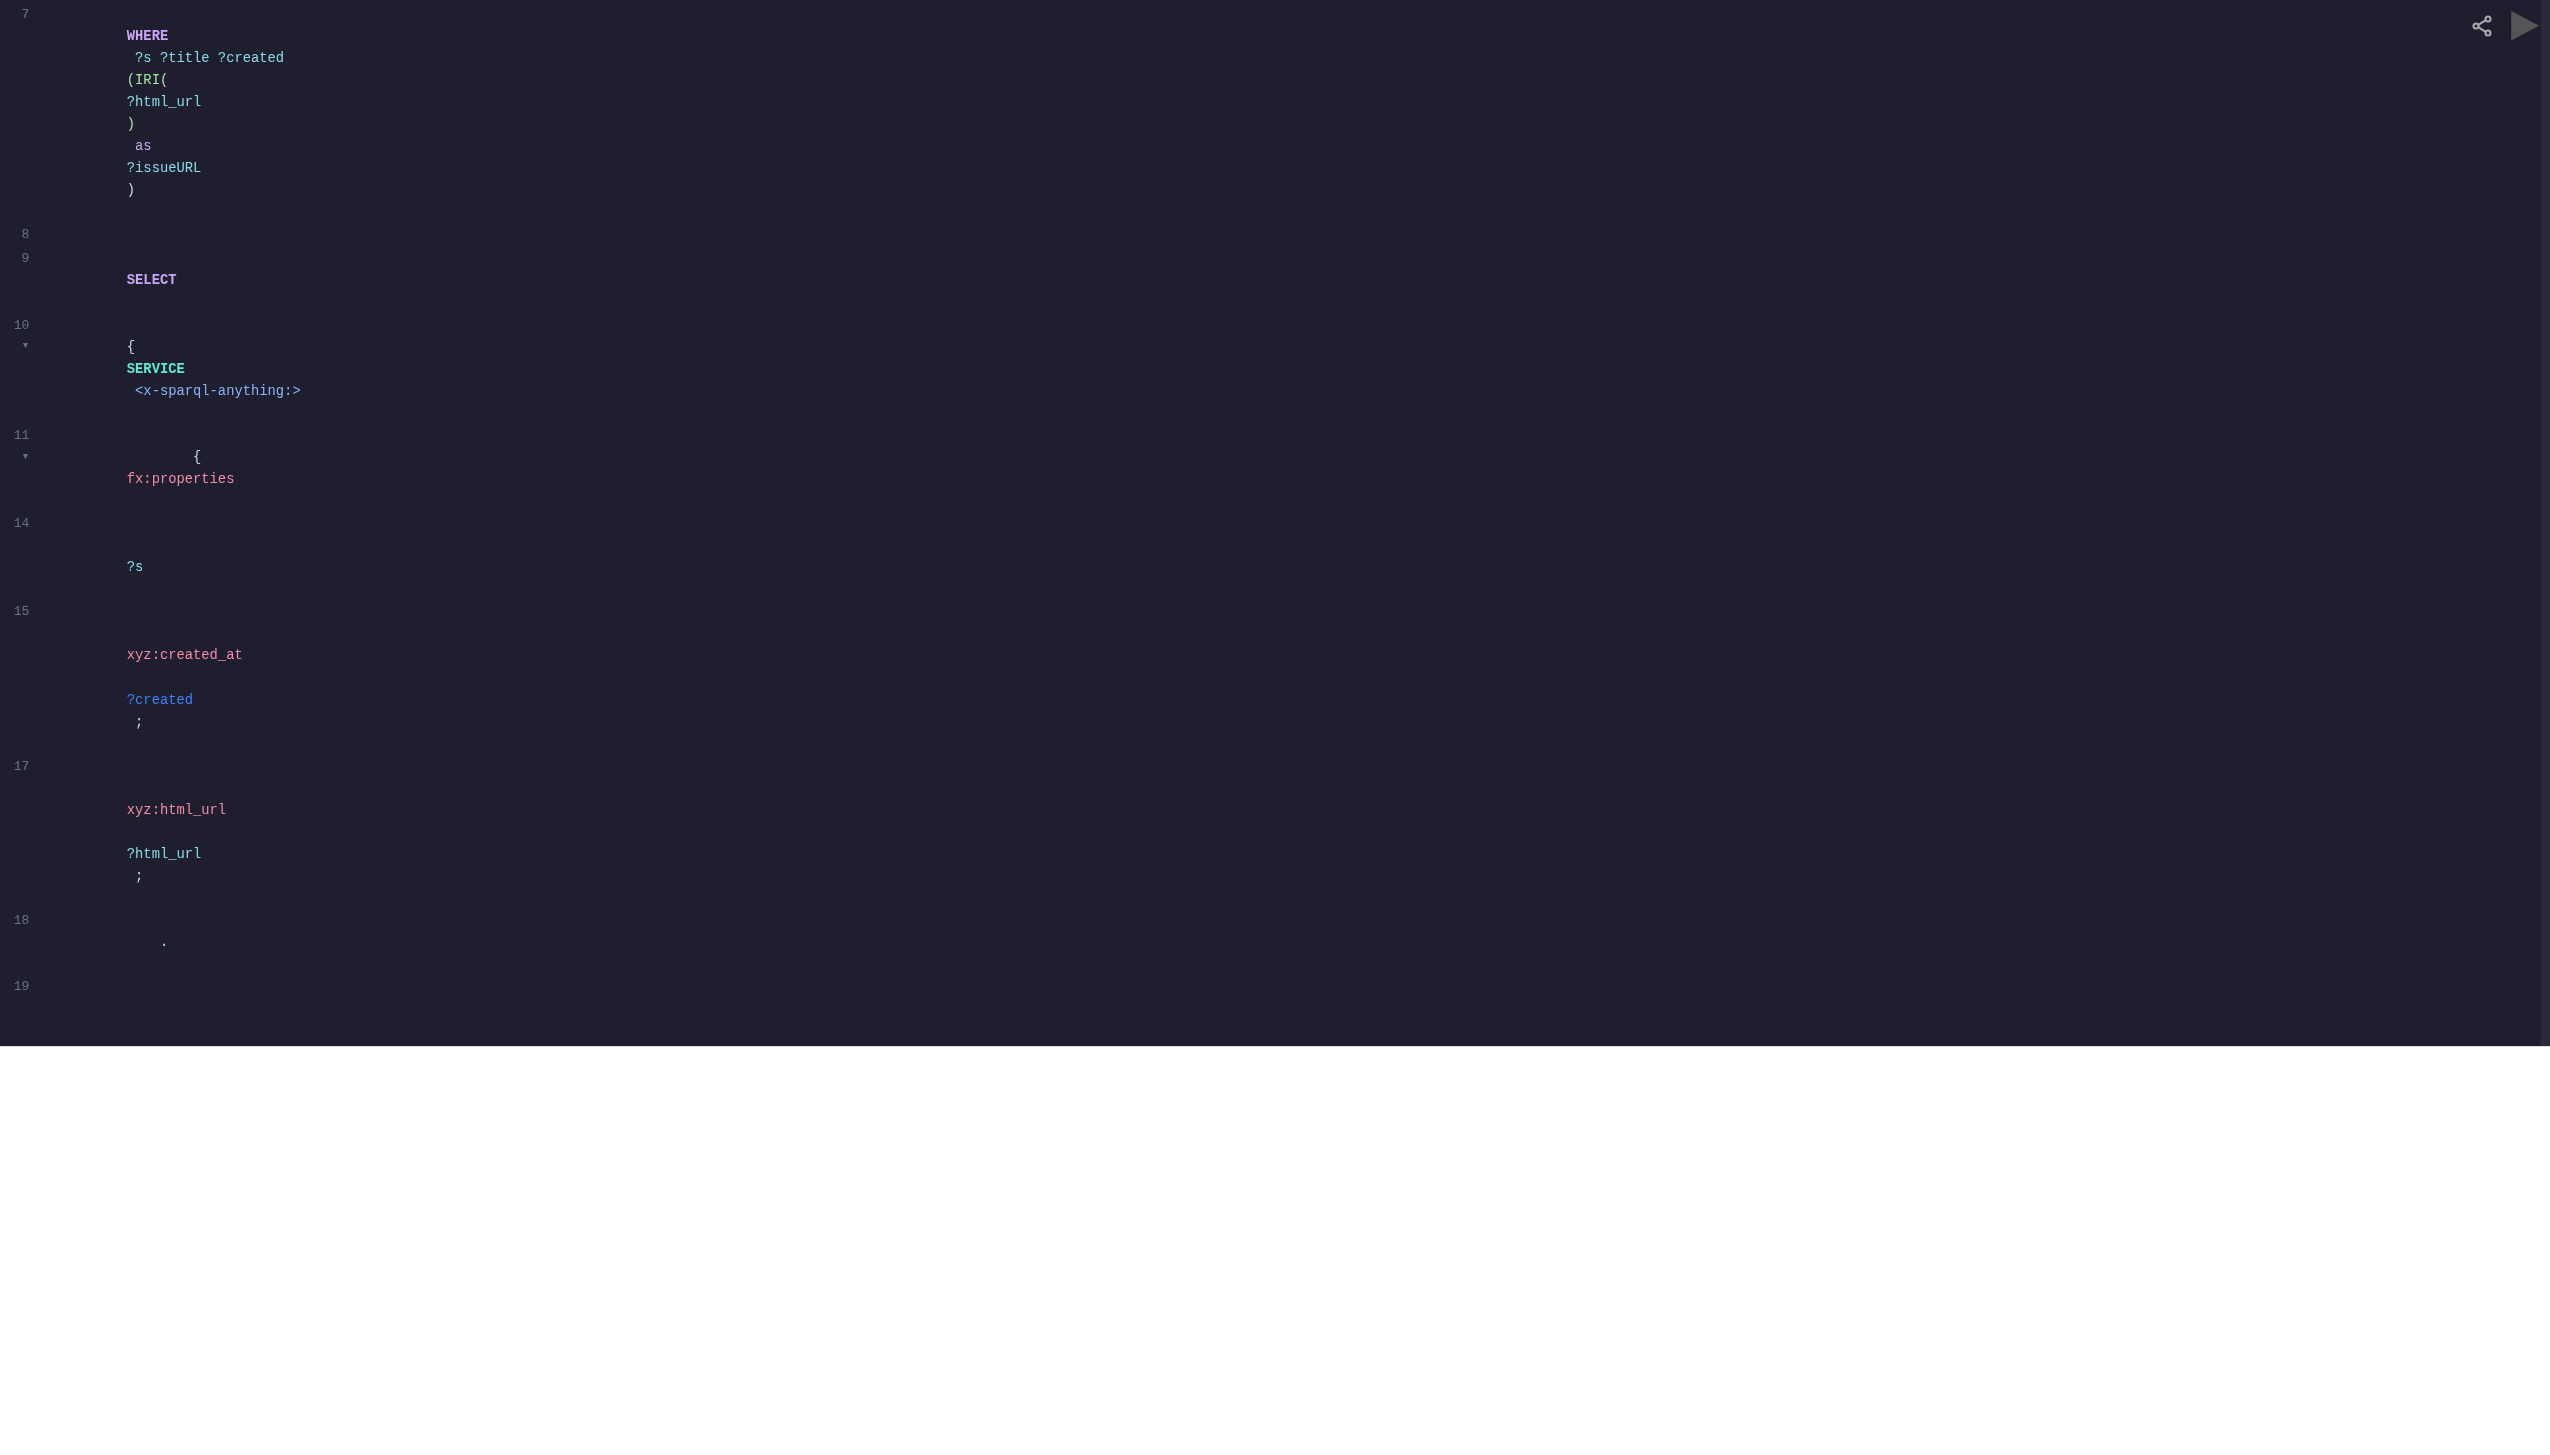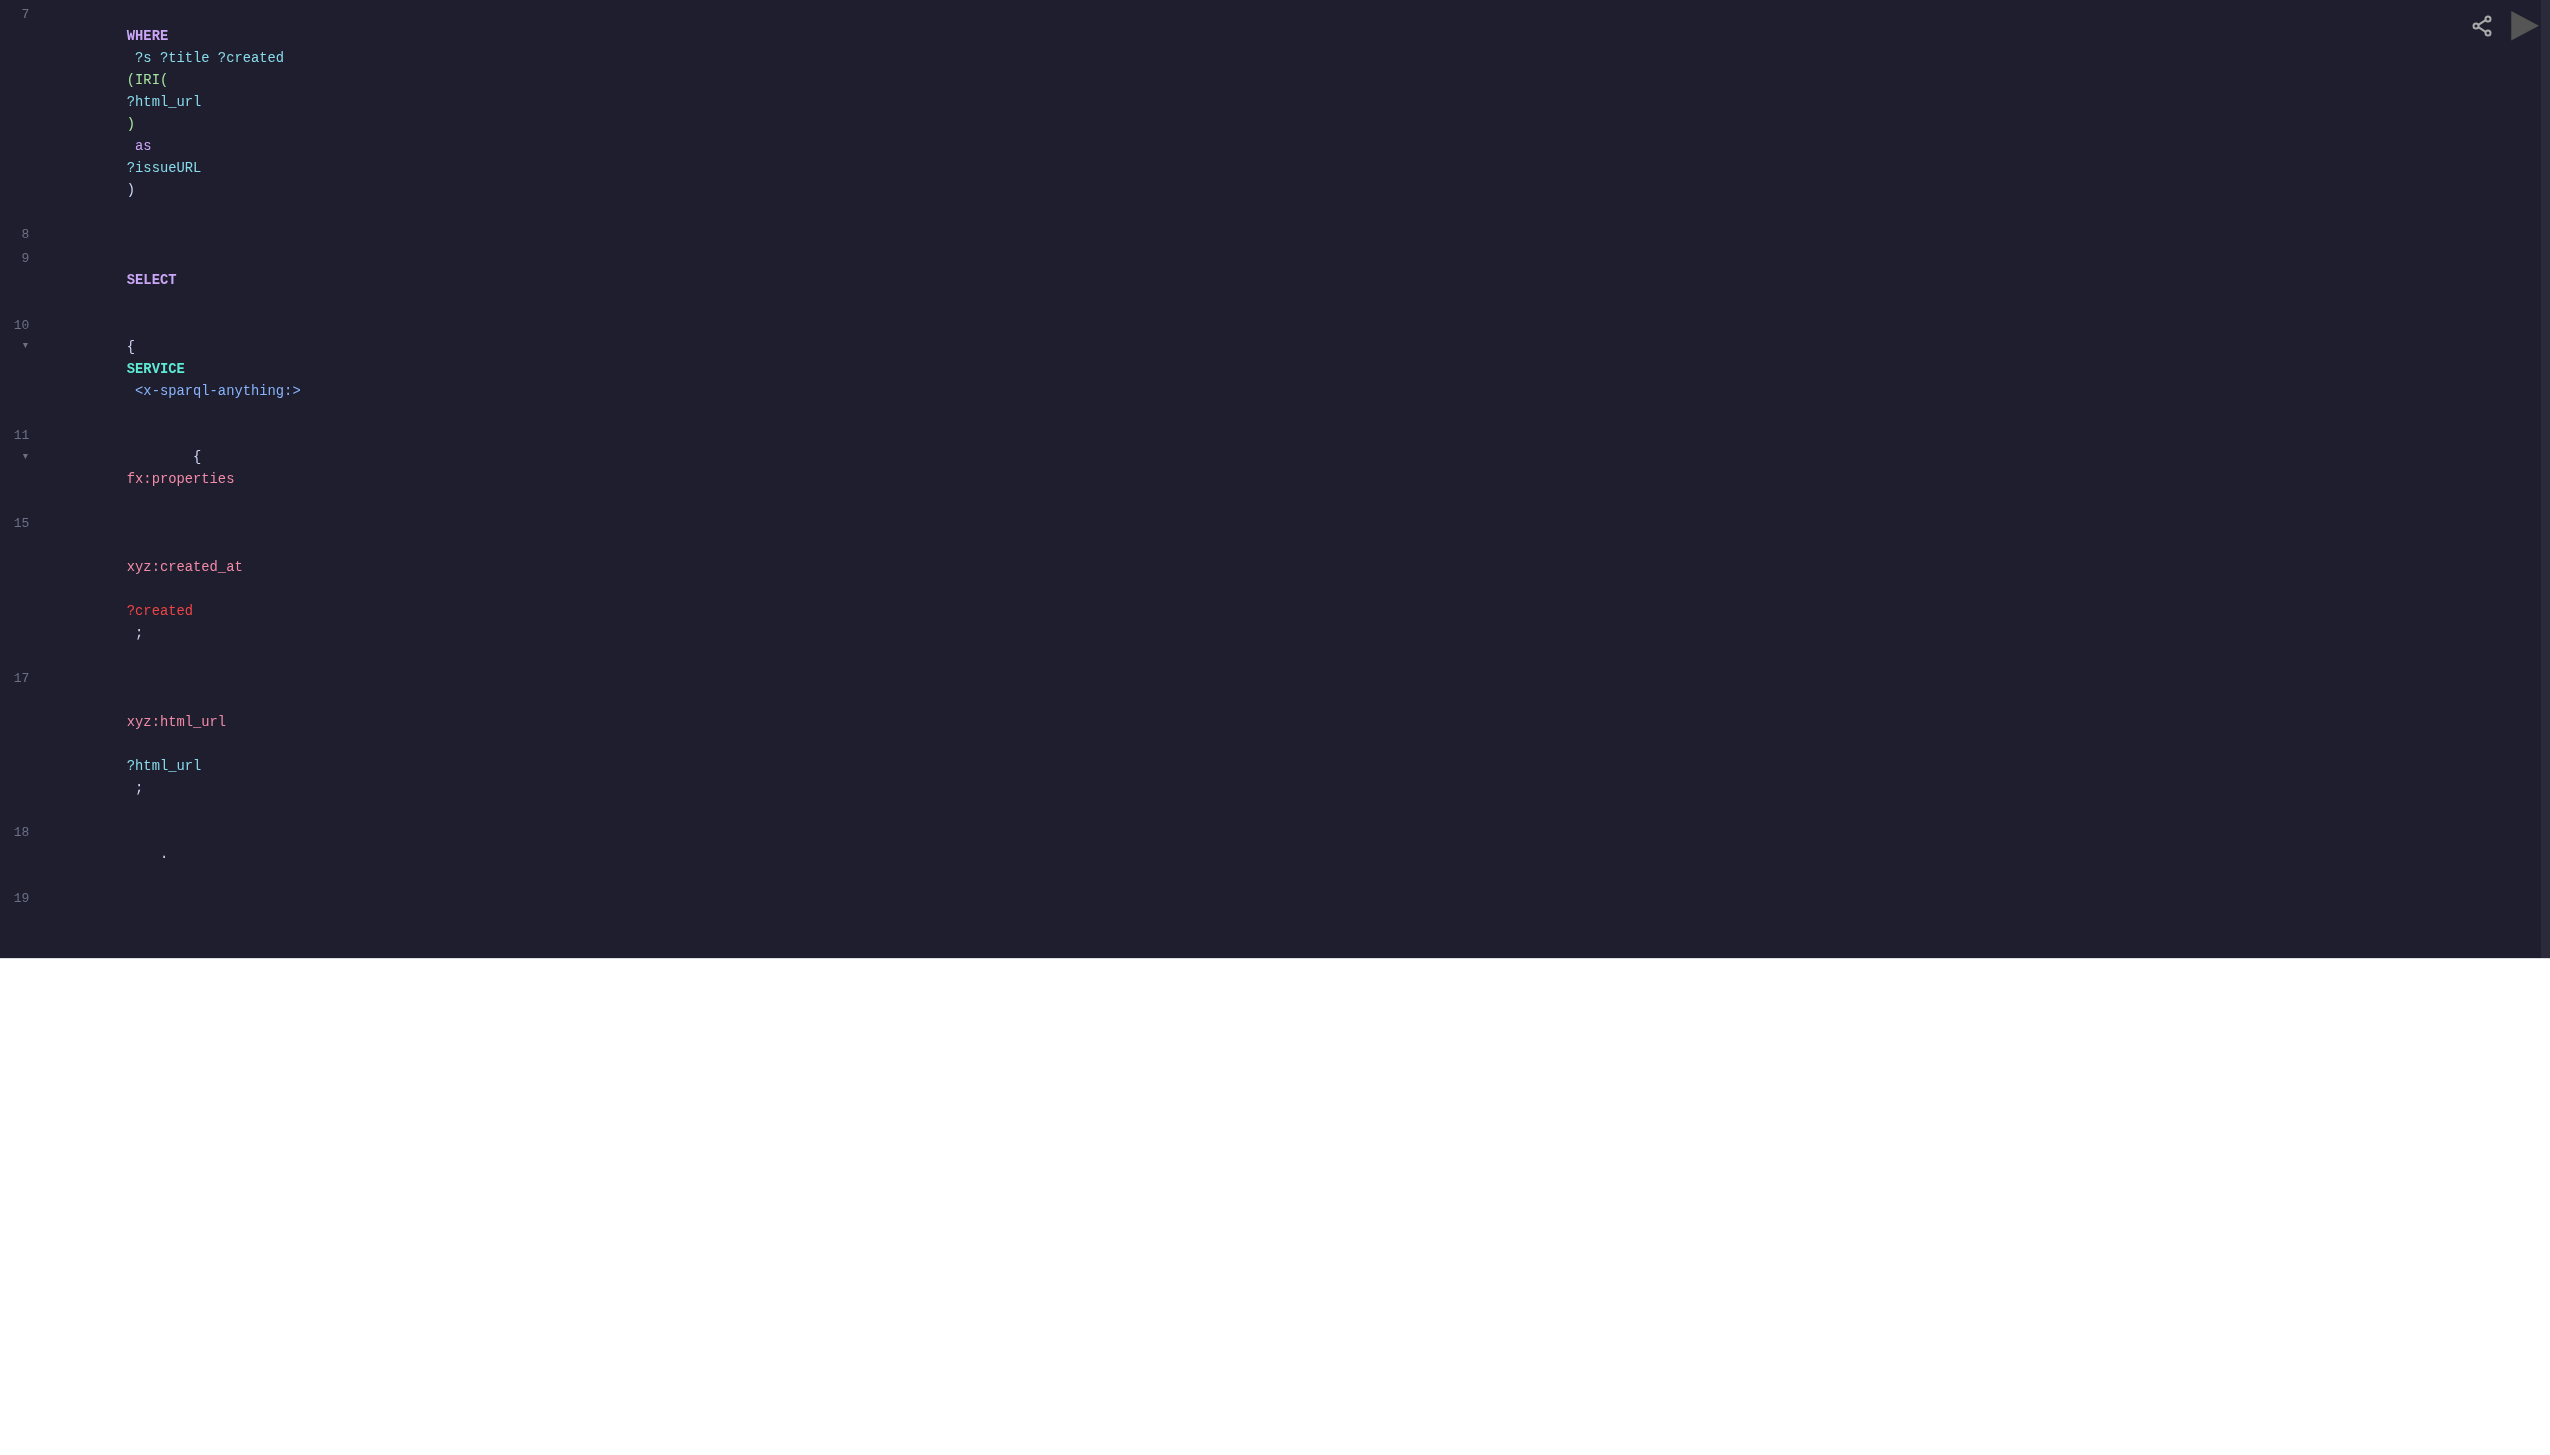--- a/index.html
+++ b/index.html
@@ -173,29 +173,36 @@
       <div class="code-line">
         <span class="line-num">11 ▾</span>
         <span class="line-content">
           <span style="color:#cdd6f4">        { </span>
           <span style="color:#f38ba8">fx:properties</span>
         </span>
       </div>
 
 
 
+      <div class="code-line">
+        <span class="line-num">14</span>
+        <span class="line-content">
+          <span style="color:#cdd6f4">    </span>
+          <span style="color:#89dceb">?s</span>
+        </span>
+      </div>
 
 
       <div class="code-line">
         <span class="line-num">15</span>
         <span class="line-content">
           <span style="color:#cdd6f4">            </span>
           <span style="color:#f38ba8">xyz:created_at</span>
           <span style="color:#cdd6f4"> </span>
-          <span style="color:#ef4444">?created</span>
+          <span style="color:#3b82f6">?created</span>
           <span style="color:#cdd6f4"> ;</span>
         </span>
       </div>
 
       <div class="code-line">
         <span class="line-num">17</span>
         <span class="line-content">
           <span style="color:#cdd6f4">            </span>
           <span style="color:#f38ba8">xyz:html_url</span>
           <span style="color:#cdd6f4"> </span>

